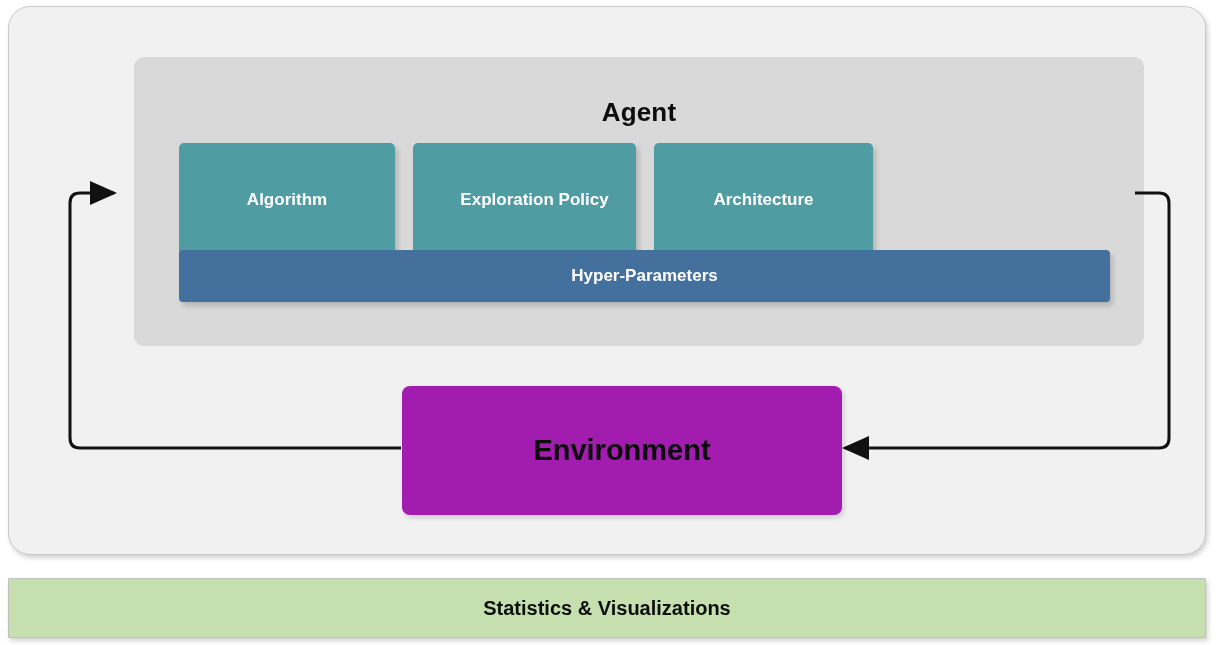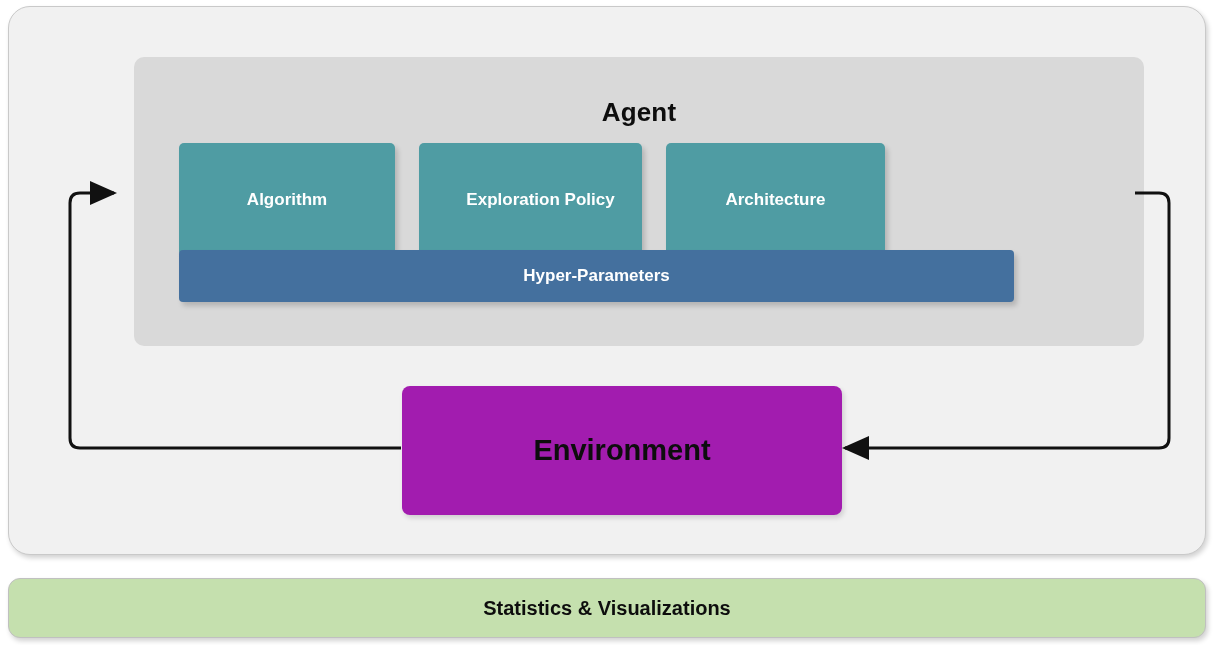--- a/index.html
+++ b/index.html
@@ -54,21 +54,21 @@
   }
 
   
   #component-row {
     position: absolute;
     left: 45px;
     top: 86px;
     width: 923px;
     height: 113px;
     display: flex;
-    gap: 24px;
+    gap: 18px;
   }
   .component-box {
     background: #4f9ca3;
     border-radius: 5px;
     display: flex;
     align-items: center;
     justify-content: center;
     color: #ffffff;
     font-size: 17px;
     font-weight: bold;
@@ -78,21 +78,21 @@
   .component-box.w-algorithm { flex: 0 0 216px; }
   .component-box.w-exploration { flex: 0 0 223px; padding-left: 20px; }
   .component-box.w-architecture { flex: 0 0 219px; }
   .component-box.w-memory { flex: 0 0 215px; }
 
   
   #hyperparameters-bar {
     position: absolute;
     left: 45px;
     top: 193px;
-    width: 835px;
+    width: 931px;
     height: 52px;
     background: #44709e;
     border-radius: 4px;
     display: flex;
     align-items: center;
     justify-content: center;
     color: #ffffff;
     font-size: 17px;
     font-weight: bold;
     box-shadow: 3px 4px 5px rgba(0,0,0,0.17);
@@ -130,21 +130,21 @@
 
   
   #statistics-bar {
     position: absolute;
     left: 8px;
     top: 578px;
     width: 1198px;
     height: 60px;
     background: #c5e0ae;
     border: 1px solid #c0c0c0;
-    border-radius: 12px;
+    border-radius: 1px;
     display: flex;
     align-items: center;
     justify-content: center;
     font-size: 20px;
     font-weight: bold;
     color: #0d0d0d;
     box-sizing: border-box;
     box-shadow: 2px 3px 5px rgba(0,0,0,0.18);
   }
 </style>

